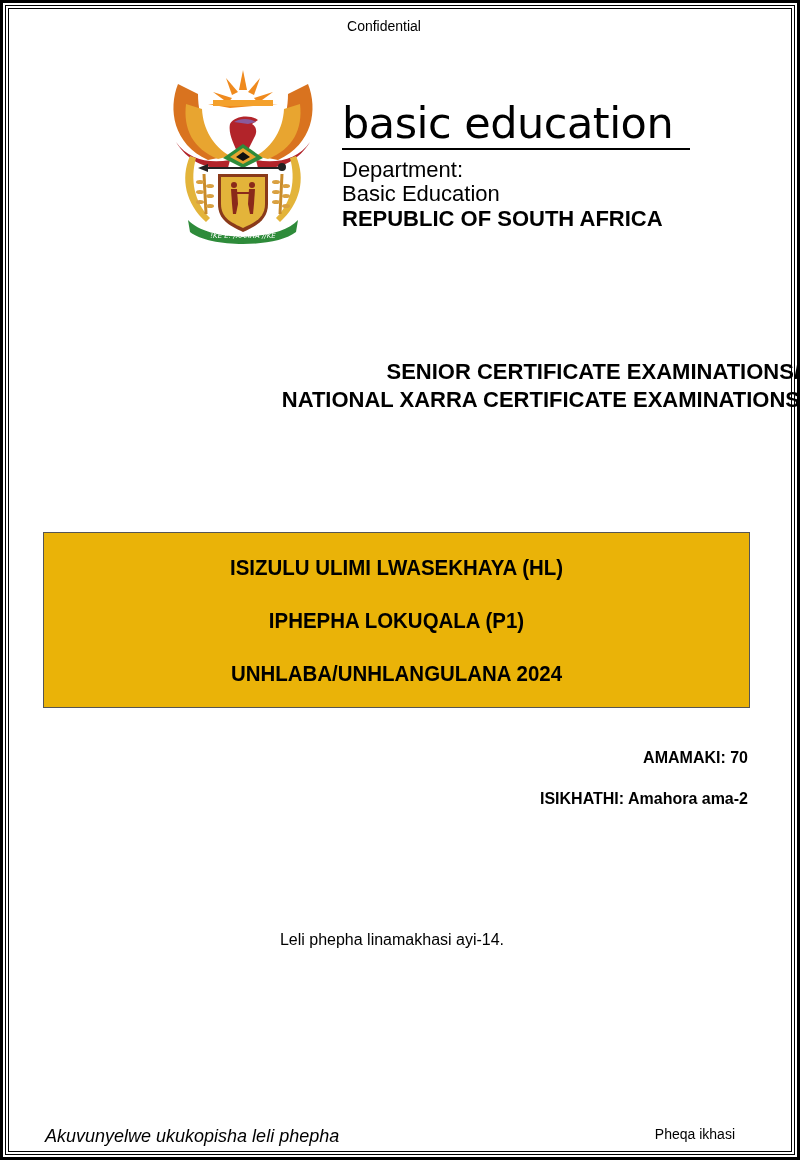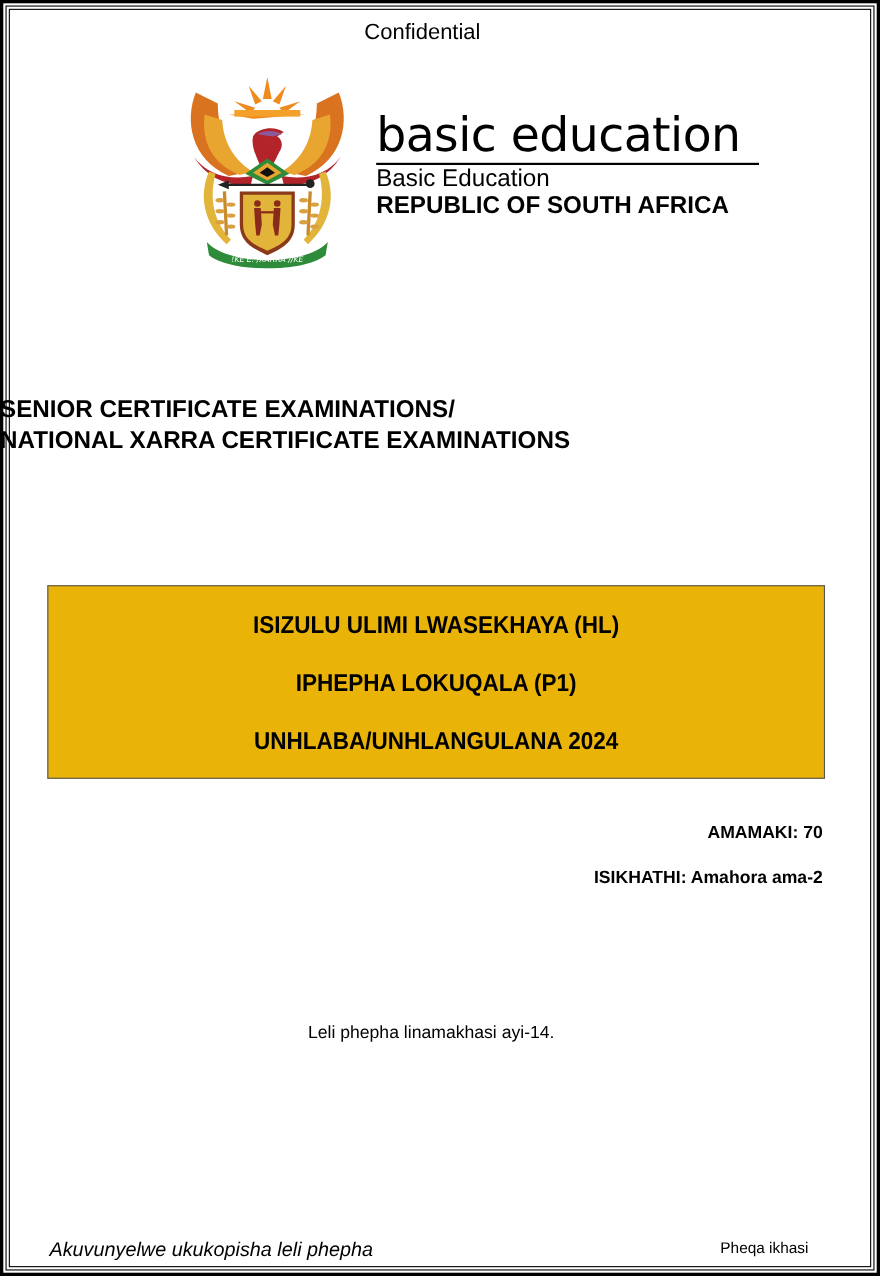--- a/index.html
+++ b/index.html
@@ -3,32 +3,32 @@
 <meta charset="utf-8">
 <style>
   html, body { margin: 0; padding: 0; background: #ffffff; }
   body { width: 800px; height: 1160px; position: relative; overflow: hidden; font-family: "Liberation Sans", sans-serif; color: #000; }
 
   
   .border1 { position: absolute; left: 0; top: 0; width: 800px; height: 1160px; box-sizing: border-box; border: 3px solid #000; }
   .border2 { position: absolute; left: 5px; top: 5px; width: 790px; height: 1150px; box-sizing: border-box; border: 1px solid #000; }
   .border3 { position: absolute; left: 8px; top: 8px; width: 784px; height: 1144px; box-sizing: border-box; border: 1px solid #000; }
 
-  .confidential { position: absolute; top: 18px; left: 0; width: 768px; text-align: center; font-size: 20px; }
+  .confidential { position: absolute; top: 18px; left: 0; width: 768px; text-align: center; font-size: 14px; }
 
   .logo { position: absolute; left: 168px; top: 64px; width: 150px; height: 180px; }
 
   .brand { position: absolute; left: 342px; top: 98px; width: 350px; }
   .brand-title { font-family: "DejaVu Sans", sans-serif; font-size: 43px; line-height: 50px; letter-spacing: -0.5px; font-weight: normal; }
   .brand-rule { height: 0; border-top: 2px solid #000; margin-top: 0px; width: 348px; }
   .brand-dept { font-size: 22px; line-height: 24px; margin-top: 8px; }
   .brand-sub  { font-size: 22px; line-height: 24px; }
   .brand-country { font-size: 22px; line-height: 26px; font-weight: bold; }
 
-  .exam-title { position: absolute; top: 358px; left: 0; width: 800px; text-align: left; font-weight: bold; font-size: 22px; line-height: 28px; }
+  .exam-title { position: absolute; top: 358px; left: 0; width: 800px; text-align: right; font-weight: bold; font-size: 22px; line-height: 28px; }
 
   .subject-box { position: absolute; left: 43px; top: 532px; width: 707px; height: 176px; box-sizing: border-box; background: #eab308; border: 1px solid #555; border-left-width: 1px; }
   .subject-line { position: absolute; left: 0; width: 100%; text-align: center; font-weight: bold; font-size: 22px; transform: scaleX(0.93); }
   .sl1 { top: 22px; }
   .sl2 { top: 75px; }
   .sl3 { top: 128px; }
 
   .meta { position: absolute; right: 52px; text-align: center; font-weight: bold; font-size: 16px; }
   .marks { top: 749px; }
   .time  { top: 790px; }
@@ -112,20 +112,21 @@
     </g>
 
     <path d="M20,156 C40,178 110,178 130,156 L128,168 C108,184 42,184 22,168 Z" fill="#2e8b3a"></path>
     <text x="75" y="174" font-family="DejaVu Sans, sans-serif" font-size="7" fill="#fff" text-anchor="middle" font-style="italic">!KE E: /XARRA //KE</text>
   </svg>
 </div>
 
 <div class="brand">
   <div class="brand-title">basic education</div>
   <div class="brand-rule"></div>
+  <div class="brand-dept">Department:</div>
   <div class="brand-sub">Basic Education</div>
   <div class="brand-country">REPUBLIC OF SOUTH AFRICA</div>
 </div>
 
 <div class="exam-title">
   <div>SENIOR CERTIFICATE EXAMINATIONS/</div>
   <div>NATIONAL XARRA CERTIFICATE EXAMINATIONS</div>
 </div>
 
 <div class="subject-box">

